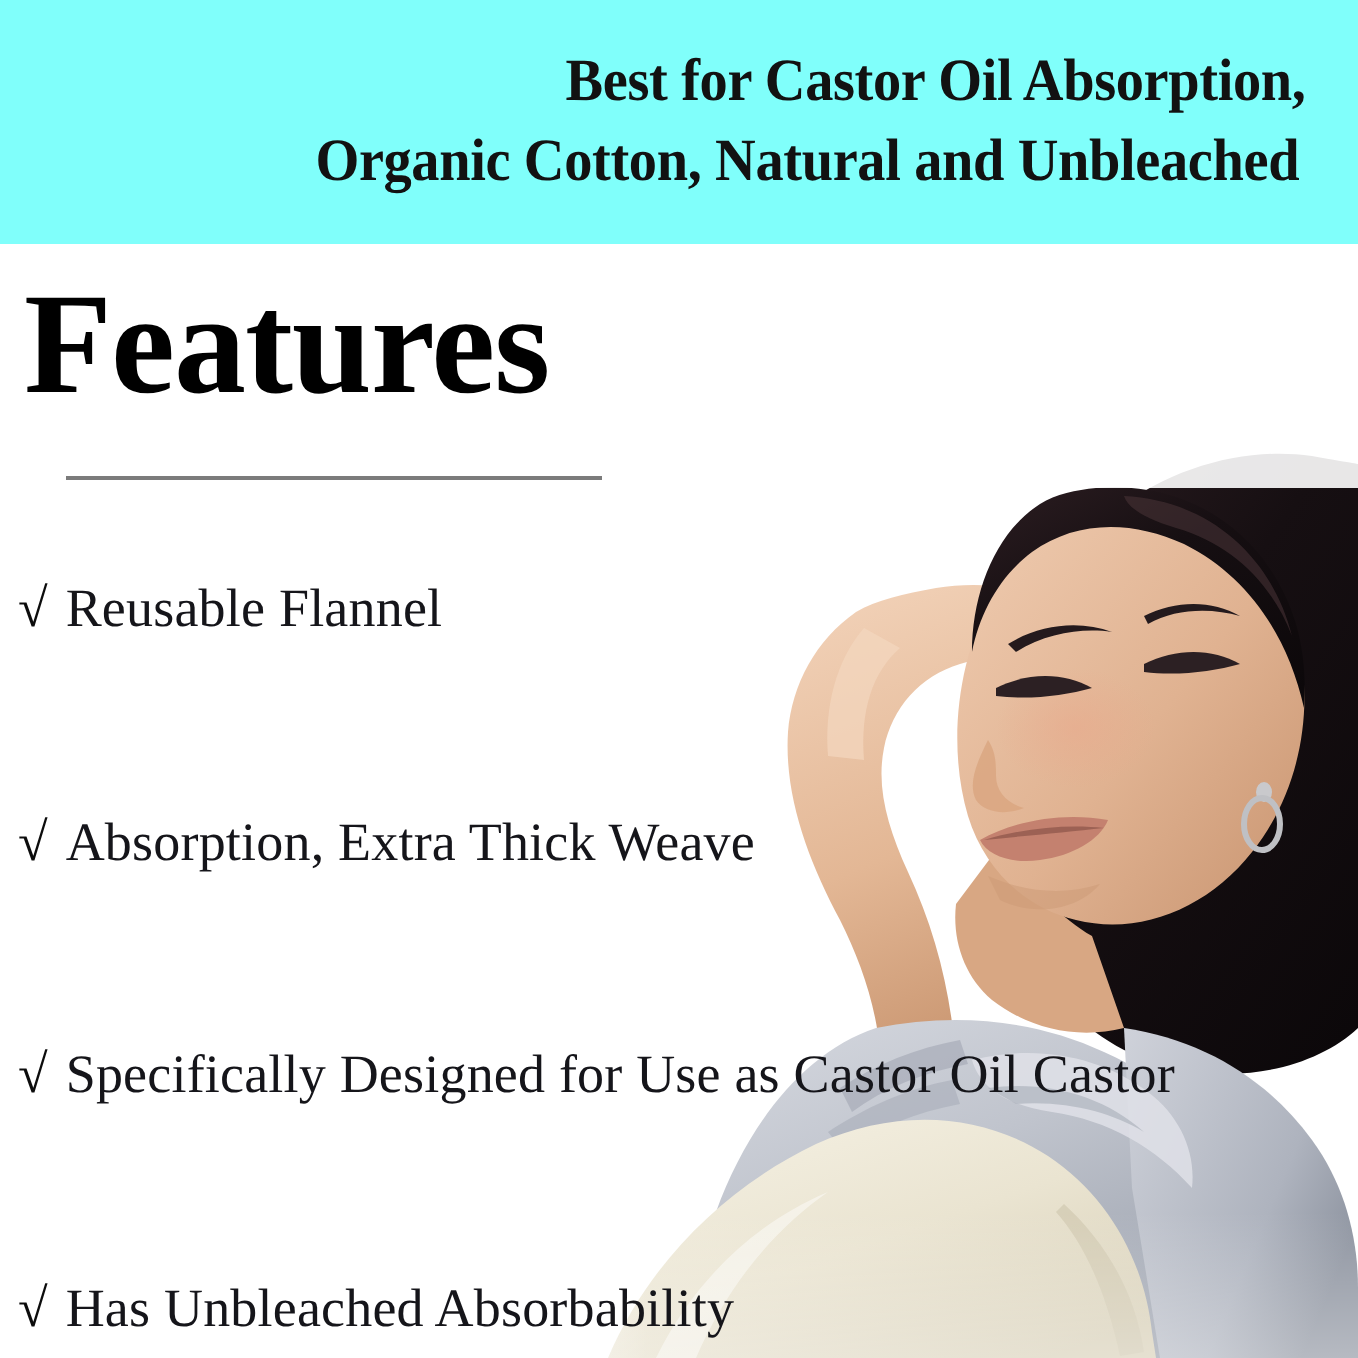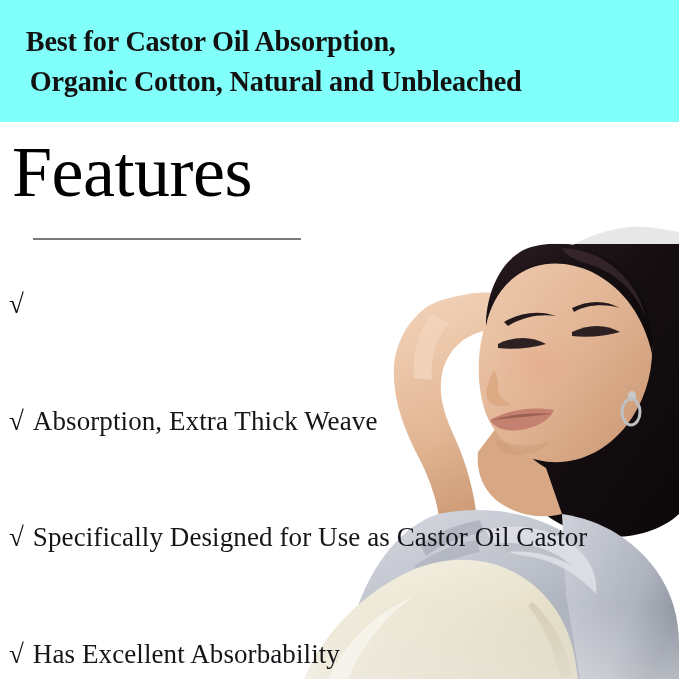--- a/index.html
+++ b/index.html
@@ -23,21 +23,21 @@
   
   .banner {
     position: absolute;
     left: 0;
     top: 0;
     width: 679px;
     height: 122px;
     background: #80fffb;
     display: flex;
     flex-direction: column;
-    align-items: flex-start;
+    align-items: flex-end;
     justify-content: center;
     box-sizing: border-box;
     padding: 0 14px;
     z-index: 40;
   }
   .banner-line {
     color: #121212;
     font-family: "Liberation Serif", "DejaVu Serif", serif;
     font-weight: bold;
     font-size: 30px;
@@ -48,21 +48,21 @@
     transform: scaleX(0.94);
   }
 
   
   .features-title {
     position: absolute;
     left: 12px;
     top: 134px;
     color: #000000;
     font-family: "Liberation Serif", "DejaVu Serif", serif;
-    font-weight: normal;
+    font-weight: bold;
     font-size: 72px;
     line-height: 76px;
     letter-spacing: -0.5px;
     z-index: 30;
   }
 
   .divider {
     position: absolute;
     left: 33px;
     top: 238px;
@@ -255,32 +255,33 @@
     <div class="banner-line">Organic Cotton, Natural and Unbleached</div>
   </div>
 
   <div class="features-title">Features</div>
   <div class="divider"></div>
 
   <div class="feature-list">
 
     <div class="feature-item i0">
       <span class="tick">√</span>
+      <span class="ftext">Reusable Flannel</span>
     </div>
 
     <div class="feature-item i1">
       <span class="tick">√</span>
       <span class="ftext">Absorption, Extra Thick Weave</span>
     </div>
 
     <div class="feature-item i2">
       <span class="tick">√</span>
       <span class="ftext">Specifically Designed for Use as Castor Oil Castor</span>
     </div>
 
     <div class="feature-item i3">
       <span class="tick">√</span>
-      <span class="ftext">Has Excellent Absorbability</span>
+      <span class="ftext">Has Unbleached Absorbability</span>
     </div>
 
   </div>
 
 </div>
 
 </body></html>

